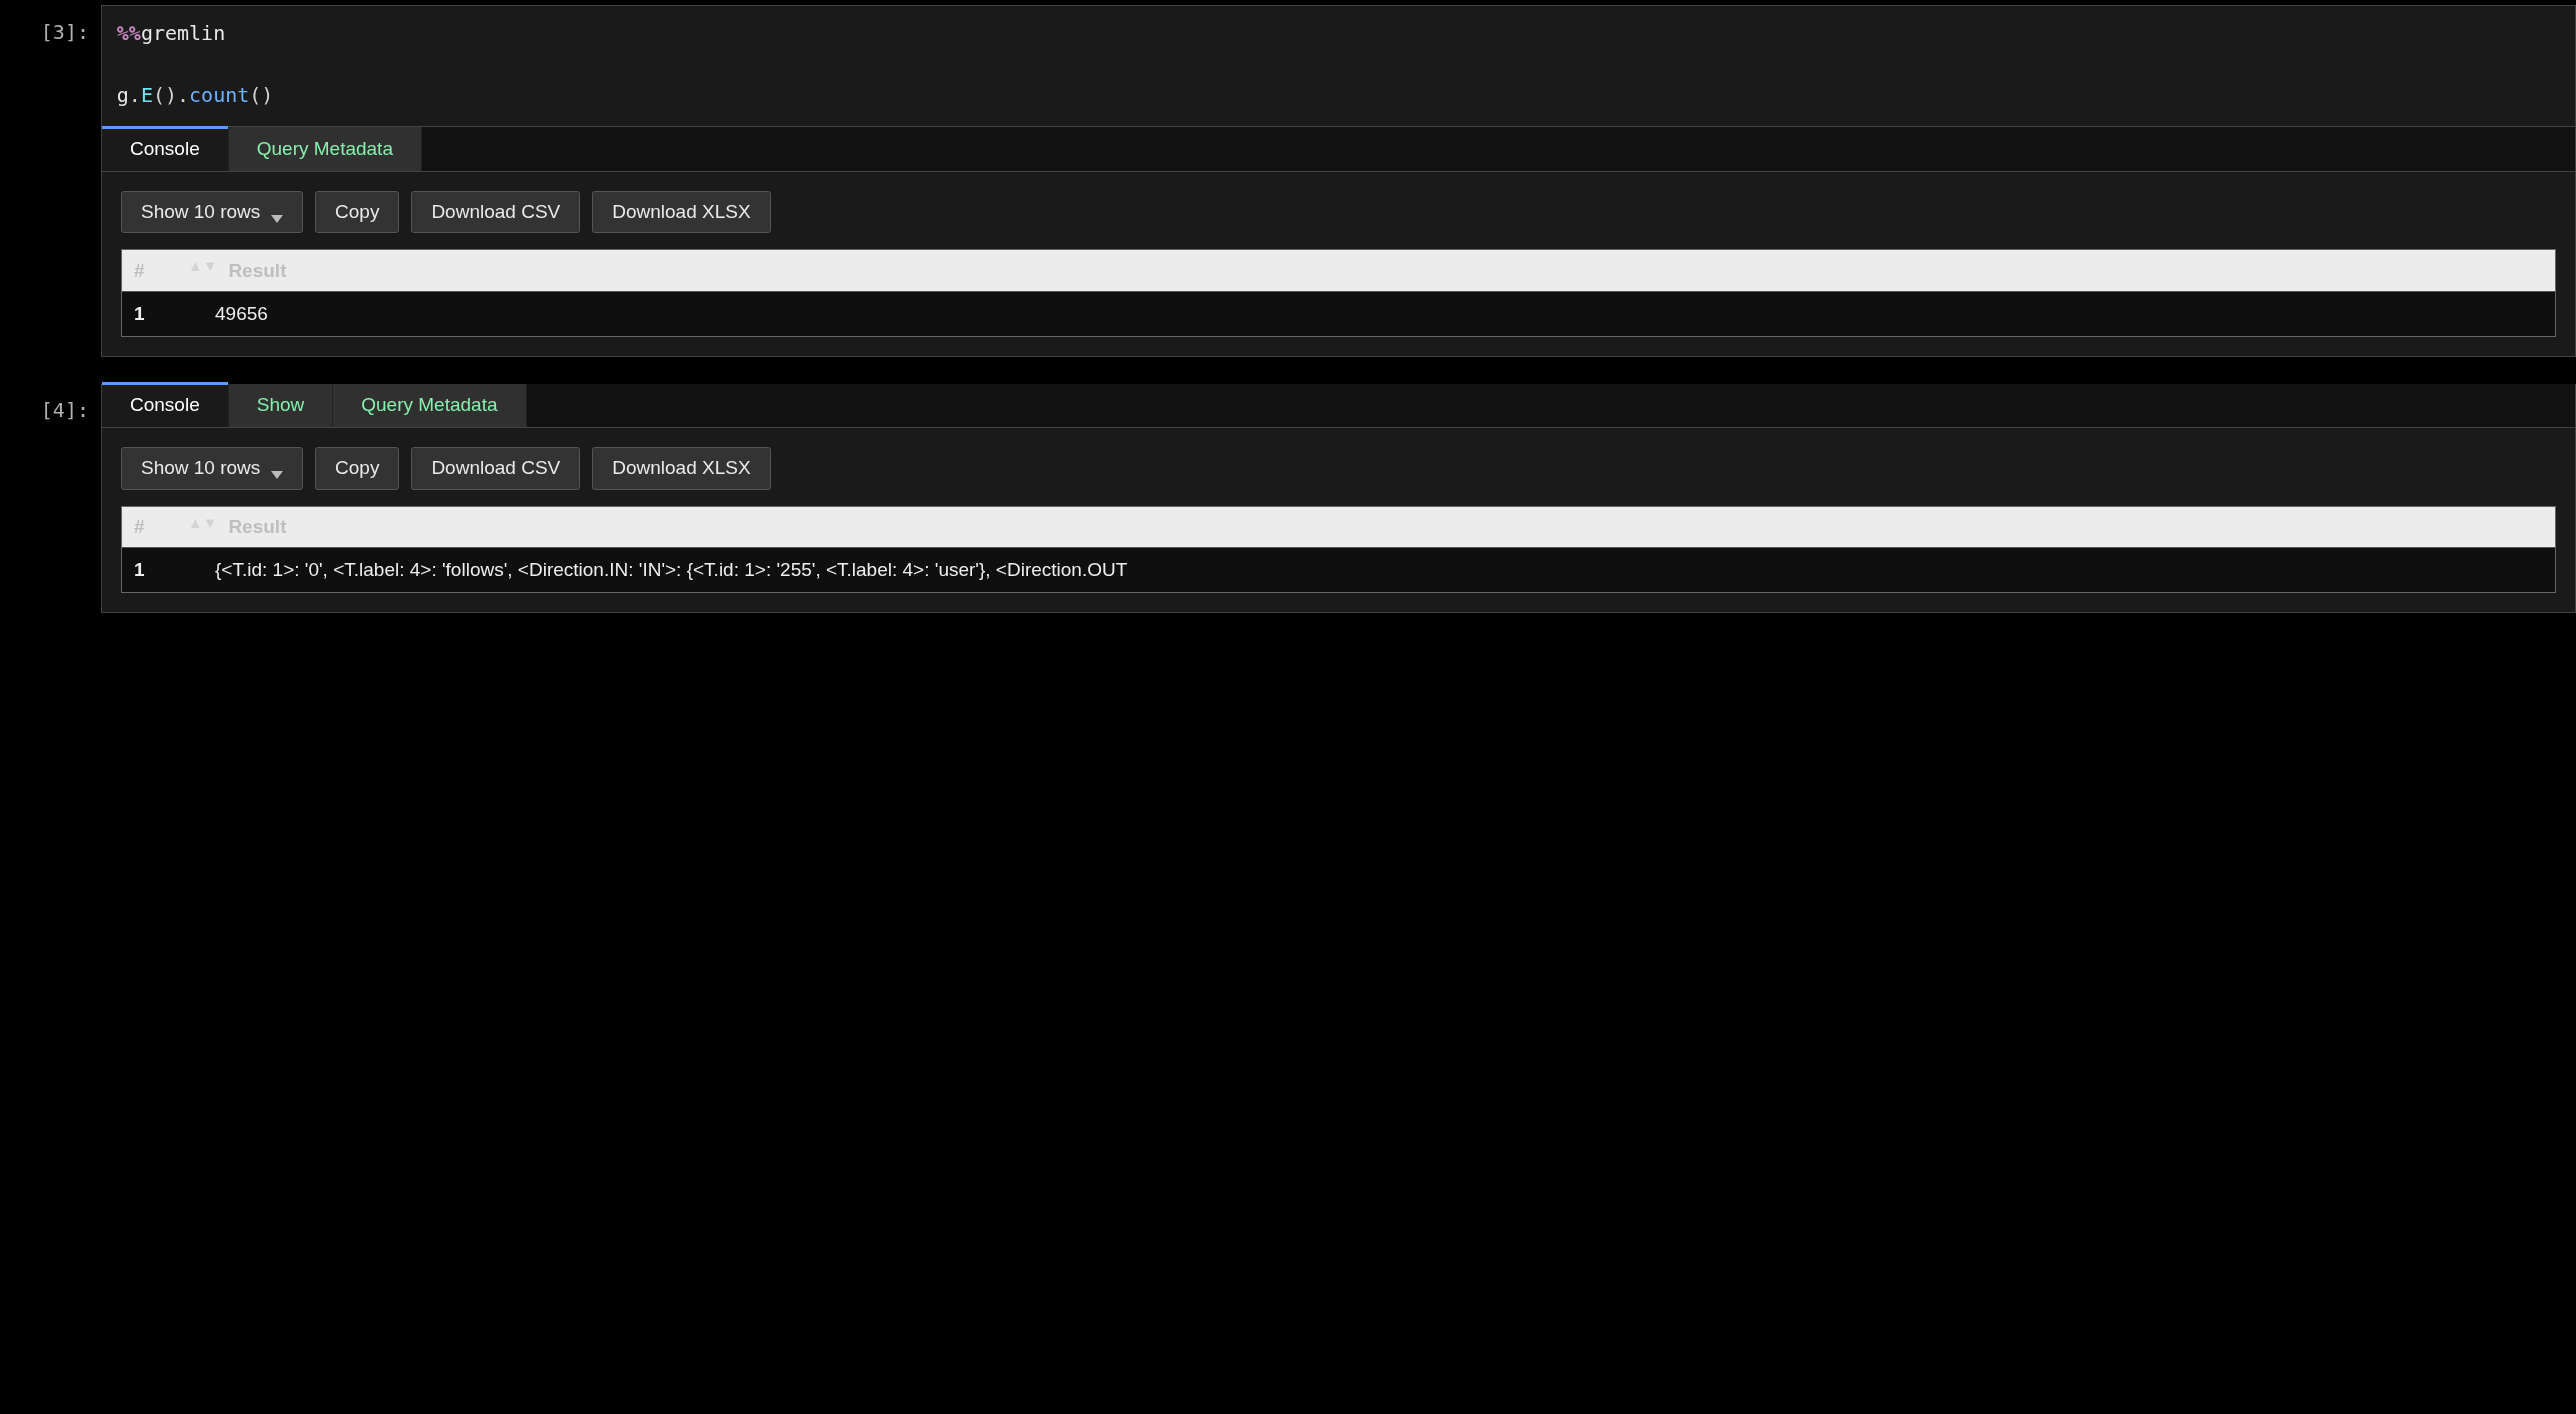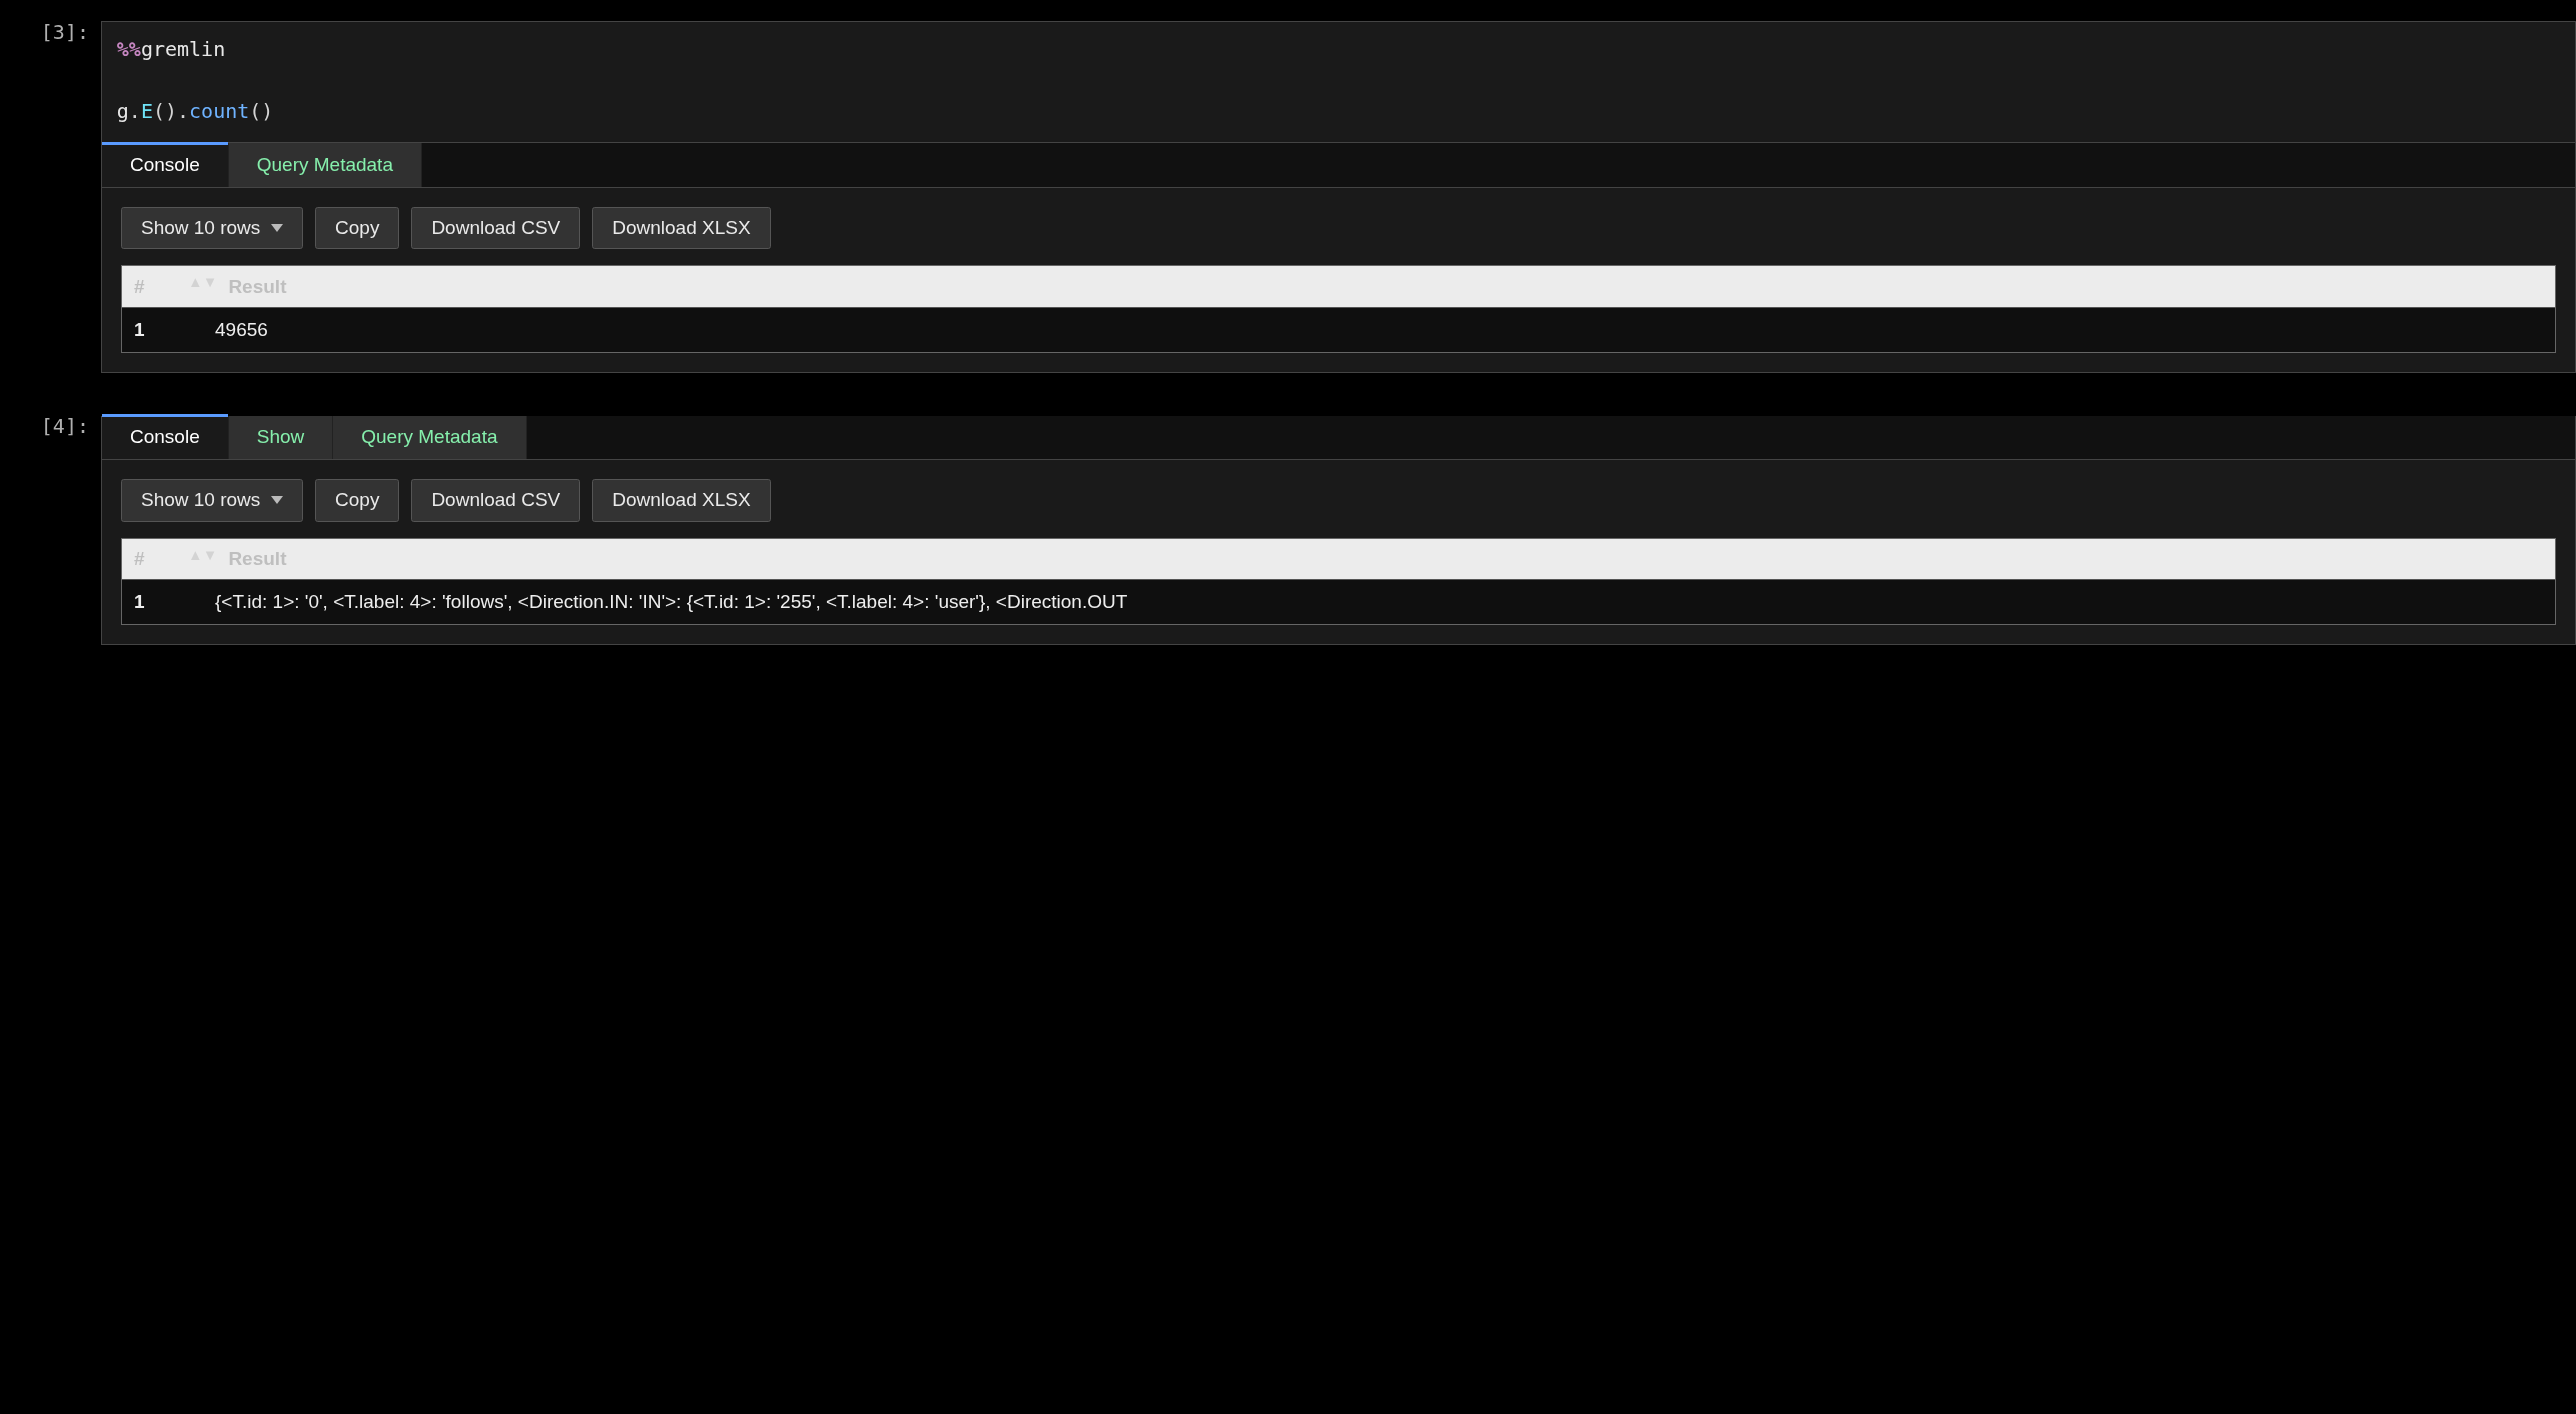--- a/index.html
+++ b/index.html
@@ -45,21 +45,20 @@
     padding: 14.8px 12px 0 0;
     color: var(--prompt);
     font-family: ui-monospace, SFMono-Regular, Menlo, Monaco, Consolas, monospace;
     font-size:20px;
     font-weight:500;
     user-select:none;
   }
   .cell-body {
     flex:1 1 auto;
     min-width:0;
-    margin-top:16px;
   }
   .code-area {
     background: var(--cell-bg);
     border:0.7px solid var(--border);
     padding:12px 14.8px 14.8px 14.8px;
     font-family: ui-monospace, SFMono-Regular, Menlo, Monaco, Consolas, monospace;
     font-size:20px;
     line-height:1.55;
     white-space:pre;
     overflow-x:auto;
@@ -109,21 +108,21 @@
   }
   .btn {
     background: var(--btn-bg);
     border:0.7px solid var(--btn-border);
     color:#eaeaea;
     font-size:19px;
     padding:9.4px 19px;
     border-radius:2.7px;
     cursor:pointer;
     display:inline-flex;
-    align-items:center;
+    align-items:flex-end;
     gap:8px;
   }
   .caret-down {
     display:inline-block;
     width:0;height:0;
     border-left:6.7px solid transparent;
     border-right:6.7px solid transparent;
     border-top:8px solid #bbb;
     margin-left:2.7px;
   }

